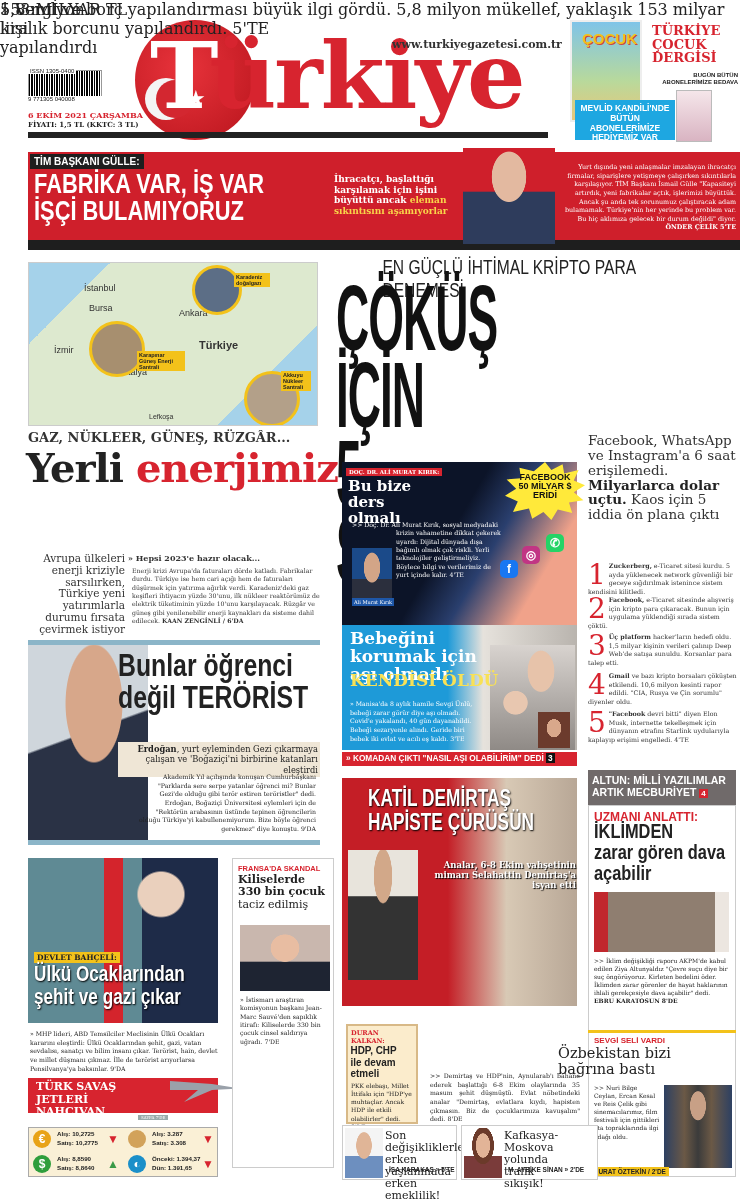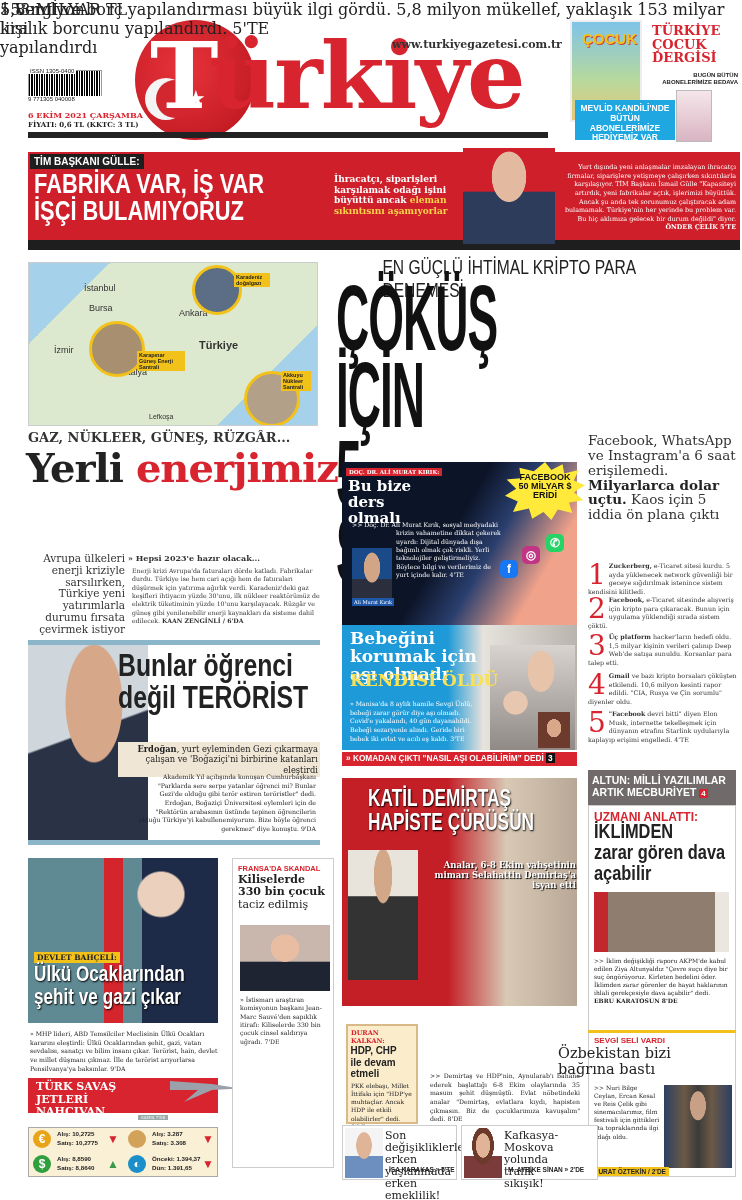--- a/index.html
+++ b/index.html
@@ -130,21 +130,21 @@
 .coltitle{position:absolute;left:42px;top:4px;width:70px;text-align:left;font-size:11px;line-height:1.1}
 .colname{position:absolute;left:46px;top:40px;font-size:6.5px;font-family:"Liberation Sans",sans-serif;font-weight:bold}
 </style>
 </head>
 <body>
 
 <div class="abs" id="barcode"></div>
 <div class="abs" id="issn">ISSN 1305-0400</div>
 <div class="abs" id="barnum">9 771305 040008</div>
 <div class="abs" id="date">6 EKİM 2021 ÇARŞAMBA</div>
-<div class="abs" id="price">FİYATI: 0,6 TL  (KKTC: 3 TL)</div>
+<div class="abs" id="price">FİYATI: 1,5 TL  (KKTC: 3 TL)</div>
 <div class="abs" id="logo-circle"></div>
 <div class="abs" id="crescent"></div>
 <div class="abs" id="crescent-cut"></div>
 <div class="abs" id="star">★</div>
 <div class="abs" id="logo-text"><span id="logo-T">T</span><span>ürkiye</span></div>
 <div class="abs" id="url">www.turkiyegazetesi.com.tr</div>
 <div class="abs" id="mast-rule"></div>
 <div class="abs" id="cocuk-cover"></div>
 <div class="abs cond" id="cocuk-title">ÇOCUK</div>
 <div class="abs" id="cocuk-head">TÜRKİYE ÇOCUK DERGİSİ</div>
@@ -152,21 +152,21 @@
 <div class="abs" id="mevlid">MEVLİD KANDİLİ'NDE BÜTÜN ABONELERİMİZE HEDİYEMİZ VAR</div>
 <div class="abs" id="book"></div>
 
 <div class="abs" id="banner"></div>
 <div class="abs" id="banner-bottom"></div>
 <div class="abs cond" id="tim-label">TİM BAŞKANI GÜLLE:</div>
 <div class="abs cond" id="fabrika">
     <div>FABRİKA VAR, İŞ VAR</div>
     <div>İŞÇİ BULAMIYORUZ</div>
   </div>
-<div class="abs" id="ihracatci"><span>İhracatçı, siparişleri karşılamak odağı işini büyüttü ancak</span> <span class="y">eleman sıkıntısını aşamıyorlar</span></div>
+<div class="abs" id="ihracatci"><span>İhracatçı, başlattığı karşılamak için işini büyüttü ancak</span> <span class="y">eleman sıkıntısını aşamıyorlar</span></div>
 <div class="abs" id="gulle-photo"></div>
 <div class="abs" id="gulle-text"><span>Yurt dışında yeni anlaşmalar imzalayan ihracatçı firmalar, siparişlere yetişmeye çalışırken sıkıntılarla karşılaşıyor. TİM Başkanı İsmail Gülle "Kapasiteyi artırdık, yeni fabrikalar açtık, işlerimizi büyüttük. Ancak şu anda tek sorunumuz çalıştıracak adam bulamamak. Türkiye'nin her yerinde bu problem var. Bu hiç aklımıza gelecek bir durum değildi" diyor.</span> <b>ÖNDER ÇELİK 5'TE</b></div>
 
 <div class="abs" id="map">
   <span class="abs city" style="left:55px;top:20px">İstanbul</span>
   <span class="abs city" style="left:60px;top:40px">Bursa</span>
   <span class="abs city" style="left:150px;top:45px">Ankara</span>
   <span class="abs city" style="left:25px;top:82px">İzmir</span>
   <span class="abs city" style="left:128px;top:98px">Konya</span>
   <span class="abs city" style="left:88px;top:104px">Antalya</span>

